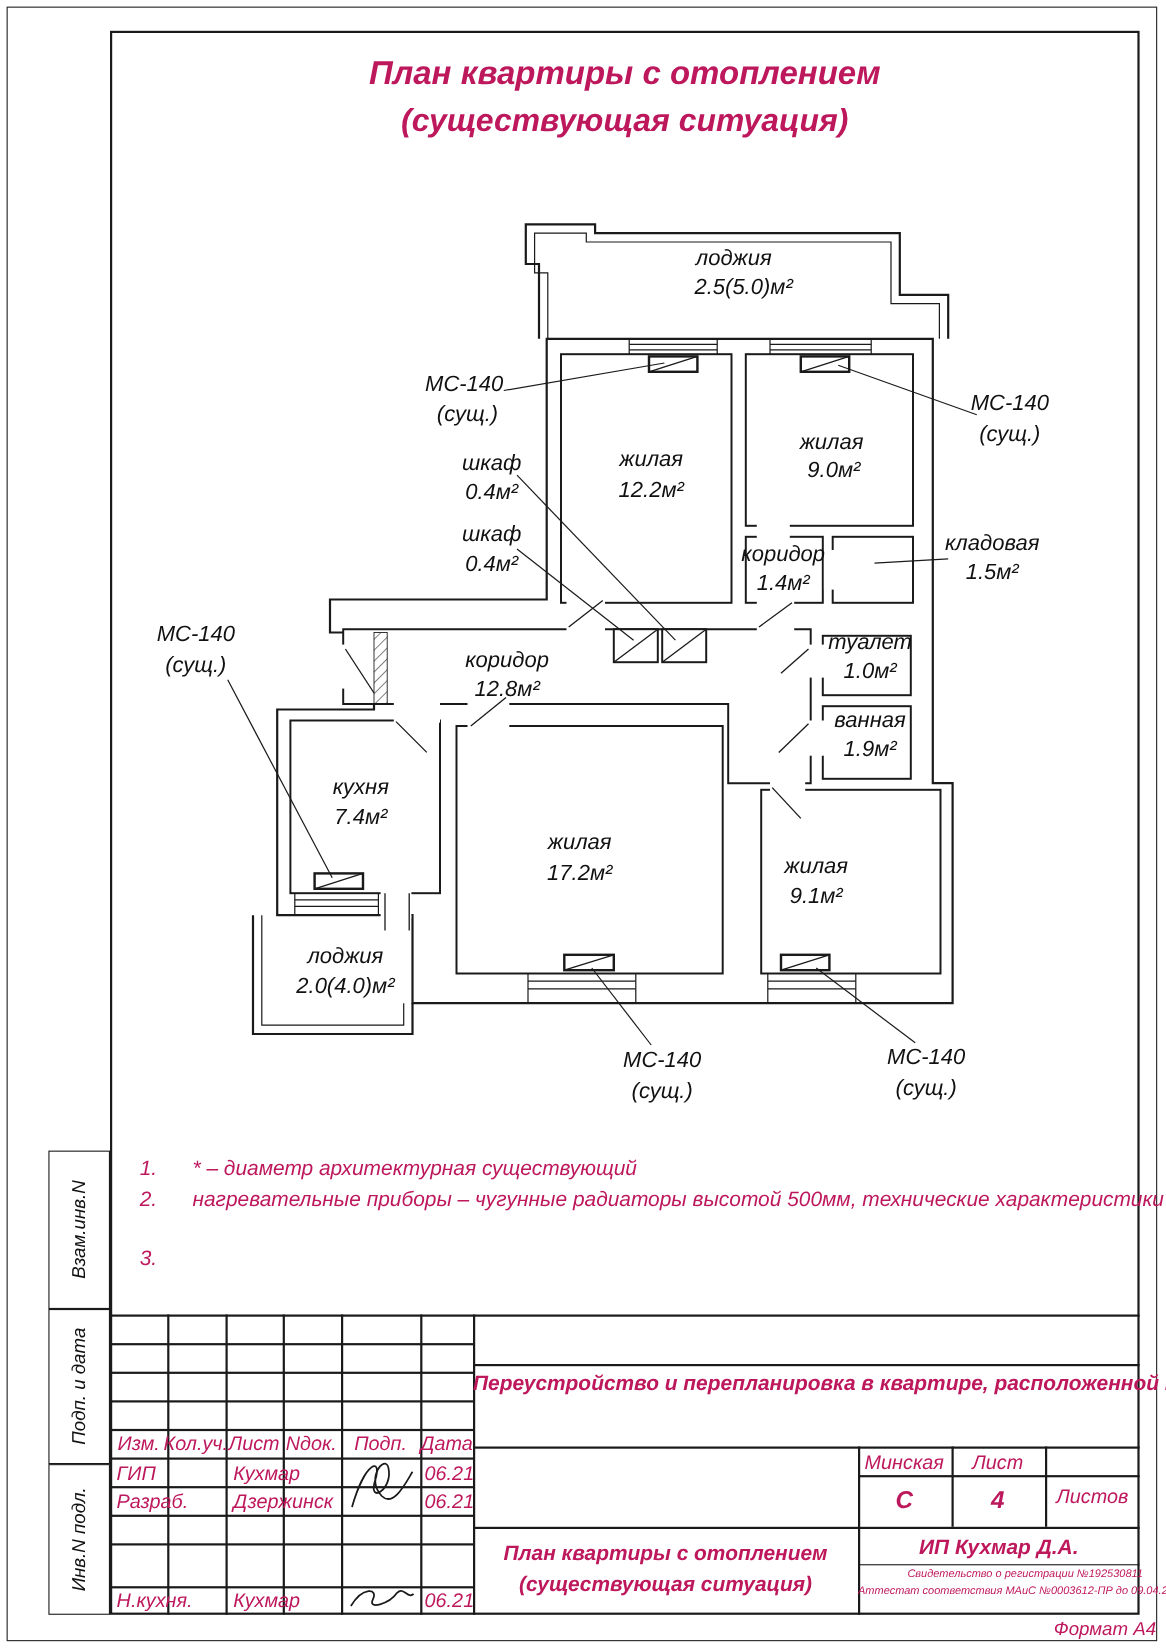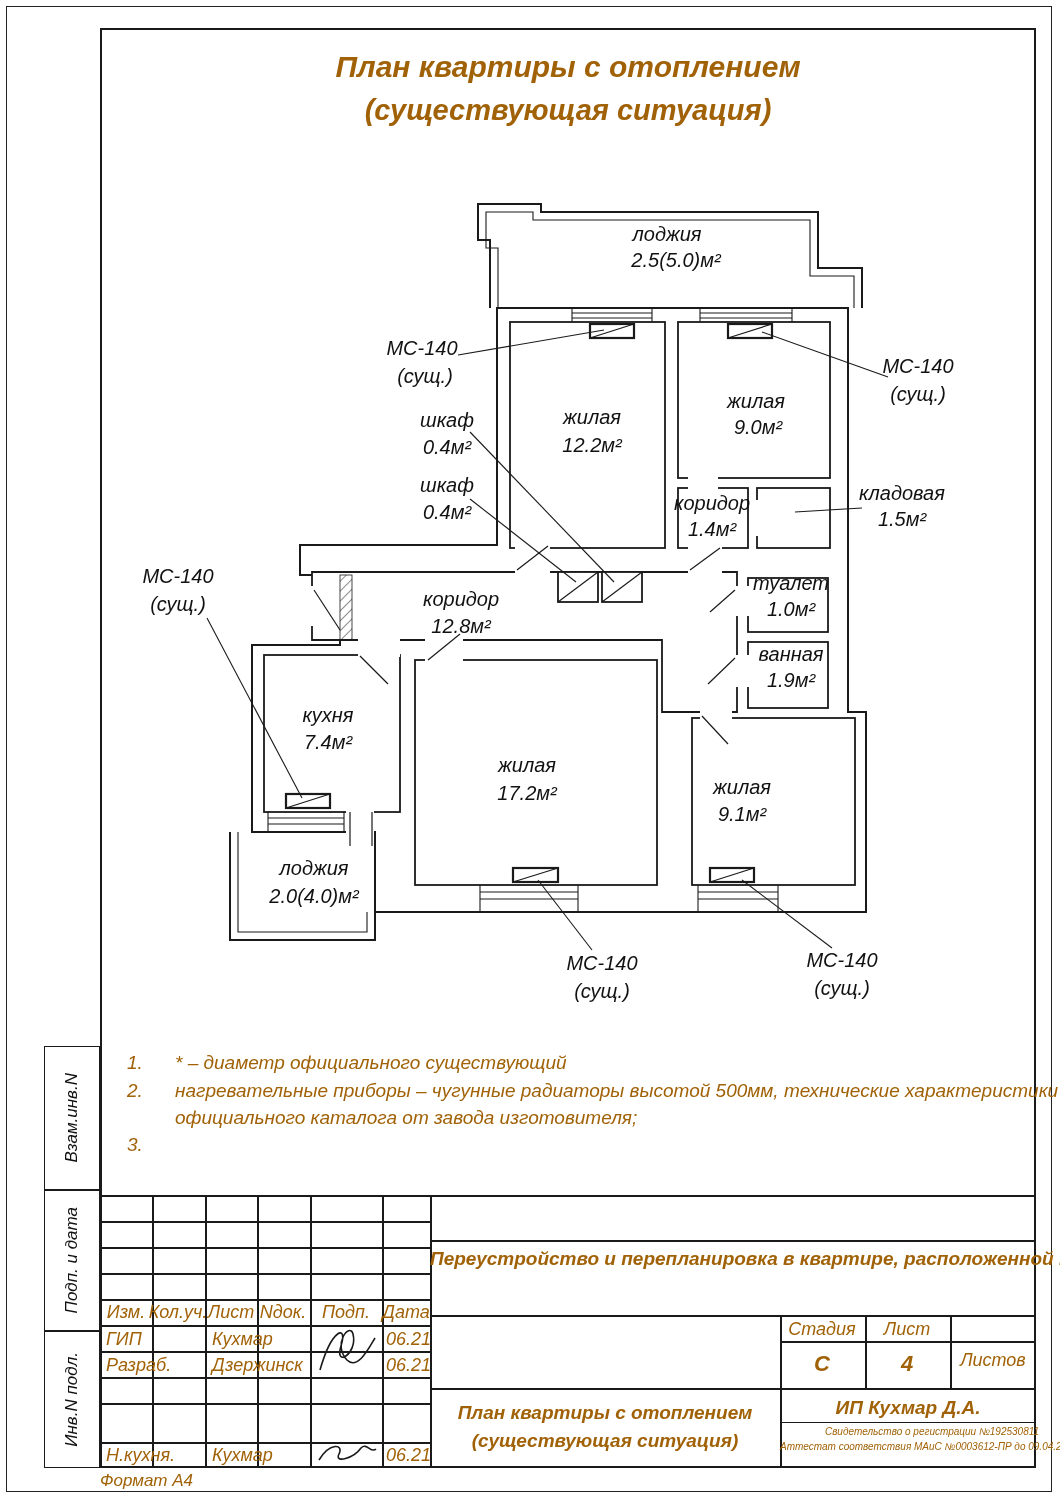--- a/index.html
+++ b/index.html
@@ -1,21 +1,21 @@
 <!DOCTYPE html>
 <html><head>
 <meta charset="utf-8">
 <style>
   *{margin:0;padding:0;box-sizing:border-box}
   html,body{background:#fff}
   .page{position:relative;width:1060px;height:1500px;background:#ffffff;
         font-family:"Liberation Sans",sans-serif;color:#111;overflow:hidden}
   .pborder{position:absolute;left:6px;top:6px;width:1046px;height:1486px;border:1.5px solid #222}
   .frame{position:absolute;left:100px;top:28px;width:936px;height:1440px;border:2.5px solid #1a1a1a}
-  .t{position:absolute;white-space:nowrap;font-style:italic;color:#a16207}
+  .t{position:absolute;white-space:nowrap;font-style:italic;color:#be185d}
   .ctr{text-align:center}
   .title-line{left:100px;width:936px;text-align:center;font-size:30px;font-weight:600}
   .note{font-size:19px}
   .line{position:absolute;background:#1a1a1a}
   .vl{width:1.5px}
   .hl{height:1.5px}
   .side-box{position:absolute;left:44px;width:56px;border:1.6px solid #1a1a1a;background:#fff;
             display:flex;align-items:center;justify-content:center}
   .side-box span{writing-mode:vertical-rl;transform:rotate(180deg);font-style:italic;font-size:17px;white-space:nowrap}
   svg.plan{position:absolute;left:0;top:0;pointer-events:none}
@@ -204,24 +204,23 @@
       <text class="lbl" x="178" y="583">МС-140</text>
       <text class="lbl" x="178" y="611">(сущ.)</text>
       <text class="lbl" x="602" y="970">МС-140</text>
       <text class="lbl" x="602" y="998">(сущ.)</text>
       <text class="lbl" x="842" y="967">МС-140</text>
       <text class="lbl" x="842" y="995">(сущ.)</text>
     </g>
   </svg>
 
   <div class="t note" style="left:127px;top:1052px">1.</div>
-  <div class="t note" style="left:175px;top:1052px">* – диаметр официального существующий</div>
+  <div class="t note" style="left:175px;top:1052px">* – диаметр архитектурная существующий</div>
   <div class="t note" style="left:127px;top:1080px">2.</div>
   <div class="t note" style="left:175px;top:1080px">нагревательные приборы – чугунные радиаторы высотой 500мм, технические характеристики взяты с</div>
-  <div class="t note" style="left:175px;top:1107px">официального каталога от завода изготовителя;</div>
   <div class="t note" style="left:127px;top:1134px">3.</div>
 
   <div class="side-box" style="top:1046px;height:144px">
     <span>Взам.инв.N</span>
   </div>
   <div class="side-box" style="top:1190px;height:141px">
     <span>Подп. и дата</span>
   </div>
   <div class="side-box" style="top:1331px;height:137px">
     <span>Инв.N подл.</span>
@@ -271,28 +270,28 @@
 
   <svg class="sig" style="left:312px;top:1318px" width="70" height="66">
     <path d="M8,52 C20,10 36,6 29,28 C22,50 46,36 41,16 C38,4 20,26 35,42 C46,53 58,28 63,20" fill="none" stroke="#1a1a1a" stroke-width="1.6"></path>
   </svg>
   <svg class="sig" style="left:314px;top:1440px" width="66" height="26">
     <path d="M5,20 C16,2 30,4 25,14 C20,24 40,18 47,8 C53,2 57,14 62,9" fill="none" stroke="#1a1a1a" stroke-width="1.6"></path>
   </svg>
 
   <div class="t ctr" style="left:430px;width:606px;top:1248px;font-size:19px;font-weight:600">Переустройство и перепланировка в квартире, расположенной по адресу:</div>
 
-  <div class="t tb17 tbc" style="left:822px;top:1319px">Стадия</div>
+  <div class="t tb17 tbc" style="left:822px;top:1319px">Минская</div>
   <div class="t tb17 tbc" style="left:907px;top:1319px">Лист</div>
   <div class="t tb17 tbc" style="left:993px;top:1350px">Листов</div>
   <div class="t tbc" style="left:822px;top:1351px;font-size:22px;font-weight:600">С</div>
   <div class="t tbc" style="left:907px;top:1351px;font-size:22px;font-weight:600">4</div>
   <div class="t tbc" style="left:993px;top:1351px;font-size:22px;font-weight:600"></div>
 
   <div class="t ctr" style="left:430px;width:350px;top:1402px;font-size:19px;font-weight:600">План квартиры с отоплением</div>
   <div class="t ctr" style="left:430px;width:350px;top:1430px;font-size:19px;font-weight:600">(существующая ситуация)</div>
 
   <div class="t ctr" style="left:780px;width:256px;top:1397px;font-size:19px;font-weight:600">ИП Кухмар Д.А.</div>
   <div class="t ctr" style="left:780px;width:304px;top:1426px;font-size:10px">Свидетельство о регистрации №192530811</div>
   <div class="t ctr" style="left:780px;width:256px;top:1441px;font-size:10px">Аттестат соответствия МАиС №0003612-ПР до 09.04.2026 г.</div>
 
-  <div class="t" style="left:100px;width:936px;top:1471px;font-size:17px">Формат А4</div>
+  <div class="t" style="left:115px;width:936px;text-align:right;top:1471px;font-size:17px">Формат А4</div>
 </div>
 
 </body></html>

